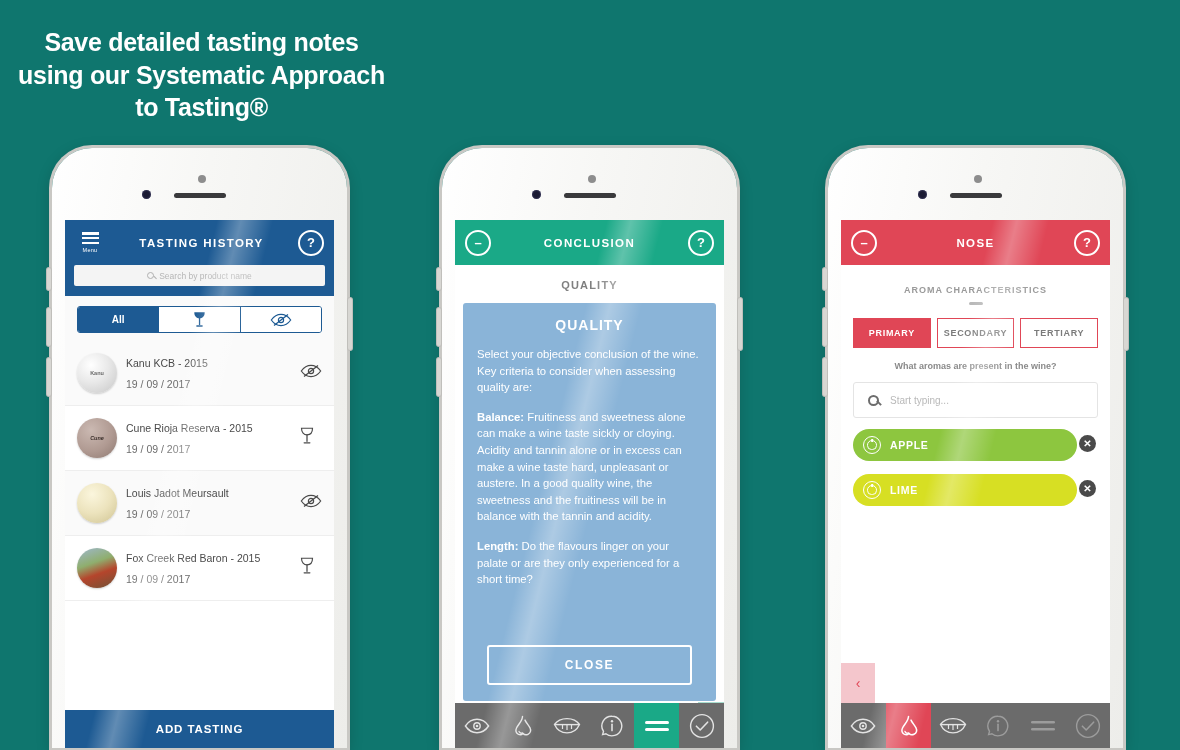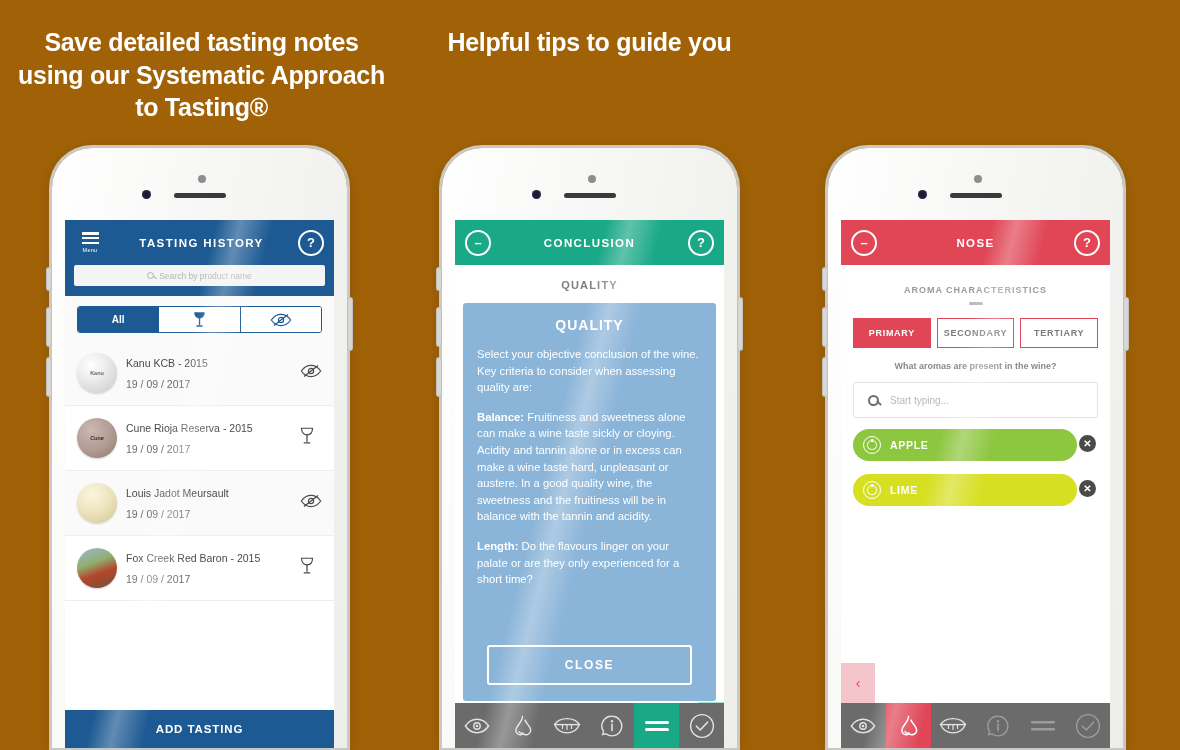--- a/index.html
+++ b/index.html
@@ -2,21 +2,21 @@
 <html><head>
 <meta charset="utf-8">
 <style>
   * { box-sizing: border-box; margin: 0; padding: 0; }
   html, body {
     width: 1180px; height: 750px;
     background: #1f5f96;
     font-family: "Liberation Sans", sans-serif;
     overflow: hidden;
   }
-  .stage { position: relative; width: 1180px; height: 750px; background: #a16207; }
+  .stage { position: relative; width: 1180px; height: 750px; background: #0f766e; }
 
   
   .col-head {
     position: absolute; top: 26px;
     color: #fff; text-align: center;
     font-size: 25px; font-weight: bold; line-height: 1.3;
     letter-spacing: -0.3px;
   }
   .col-head.c1 { left: 10px;  width: 383px; }
   .col-head.c2 { left: 398px; width: 383px; }
@@ -279,21 +279,20 @@
     background: linear-gradient(104deg, rgba(255,255,255,0) 38%, rgba(255,255,255,.30) 44%, rgba(255,255,255,0) 52%);
     pointer-events:none;
   }
 </style>
 </head>
 <body>
 
 <div class="stage">
 
   <div class="col-head c1">Save detailed tasting notes using our Systematic Approach to Tasting®</div>
-  <div class="col-head c2">Helpful tips to guide you</div>
 
   <div class="phone p1">
     <div class="btn-side l1"></div>
     <div class="btn-side l2"></div>
     <div class="btn-side l3"></div>
     <div class="btn-side r1"></div>
     <div class="sensor"></div>
     <div class="camera"></div>
     <div class="speaker"></div>
 

